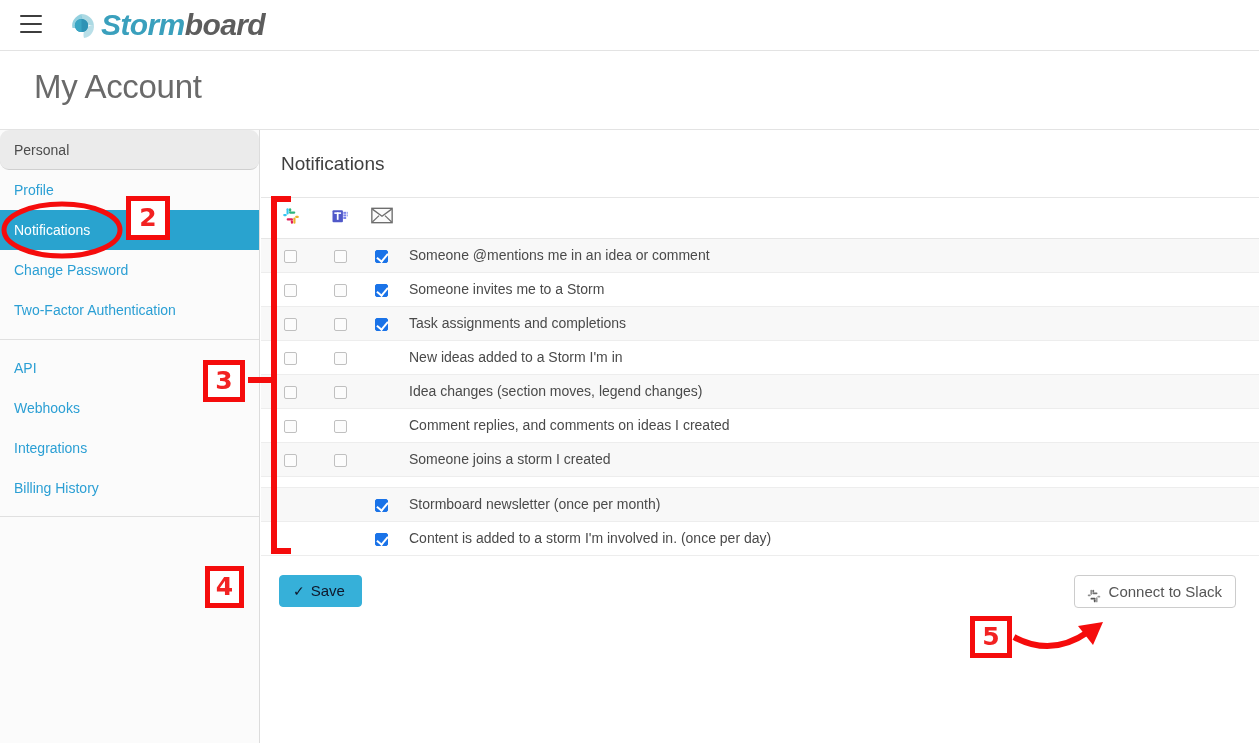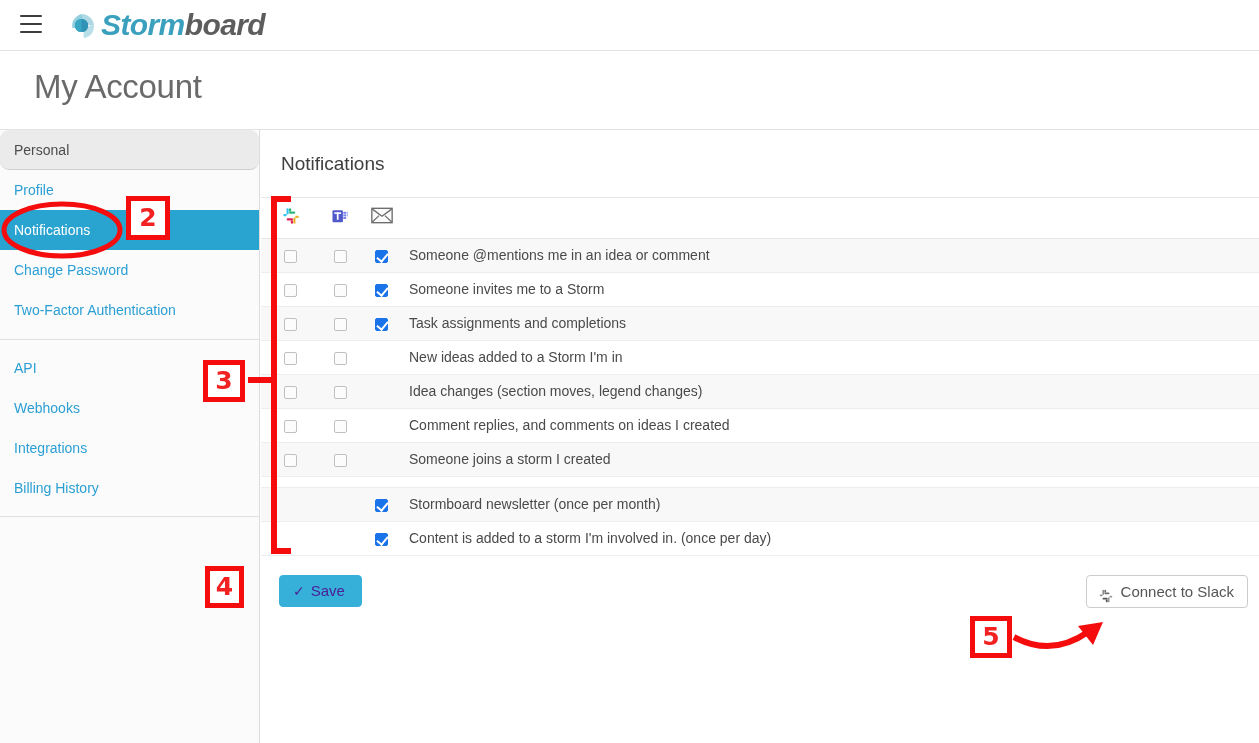--- a/index.html
+++ b/index.html
@@ -107,25 +107,25 @@
     content:""; position:absolute; left:3px; top:0px; width:5px; height:9px;
     border-right:2px solid #fff; border-bottom:2px solid #fff;
     transform:rotate(40deg);
   }
 
   
   #btnrow { position:relative; height:70px; }
   #savebtn {
     position:absolute; left:18px; top:19px; height:32px; padding:0 16px 0 13px;
     background:#36b0d9; border:1px solid #36b0d9; border-radius:4px;
-    color:#4c1d95; font-size:15px; line-height:30px; cursor:pointer; white-space:nowrap;
+    color:#0f172a; font-size:15px; line-height:30px; cursor:pointer; white-space:nowrap;
   }
   #savebtn .chk { margin-right:6px; font-size:14px; }
   #slackbtn {
-    position:absolute; right:11px; top:19px; height:33px; padding:0 13px 0 11px;
+    position:absolute; right:23px; top:19px; height:33px; padding:0 13px 0 11px;
     background:#fff; border:1px solid #cccccc; border-radius:4px;
     color:#555; font-size:15px; line-height:31px; cursor:pointer; white-space:nowrap;
     display:flex; align-items:center;
   }
   #slackbtn .ic { width:16px; height:16px; margin-right:7px; position:relative; top:0; }
 
   
   #overlay {
     position:absolute; left:0; top:0; width:1259px; height:743px;
     pointer-events:none;

